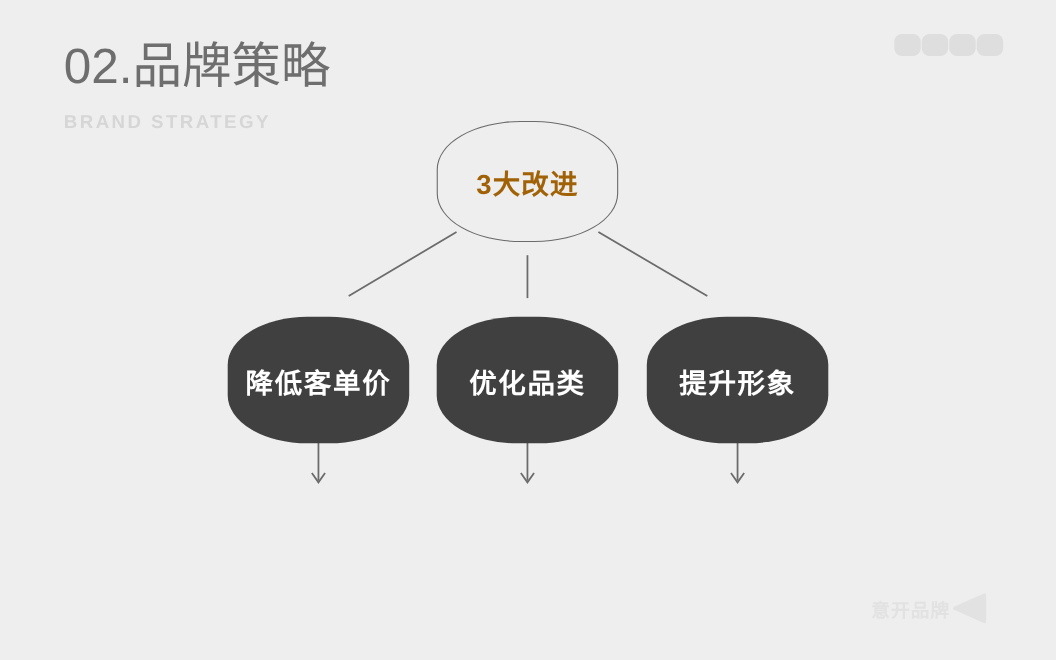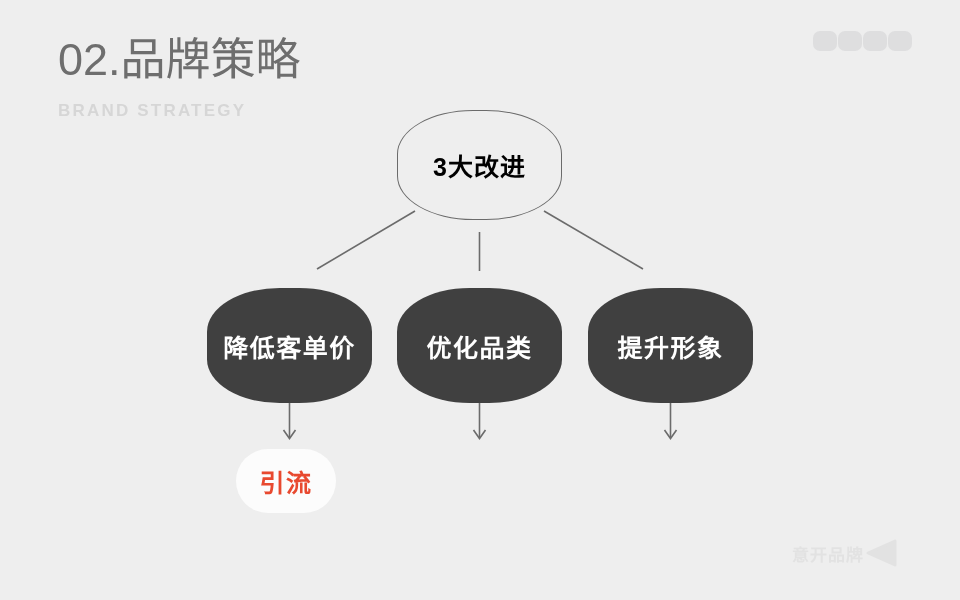--- a/index.html
+++ b/index.html
@@ -87,21 +87,21 @@
     top: 110px;
     width: 165px;
     height: 110px;
     border: 1.6px solid #6b6b6b;
     border-radius: 46% 46% 46% 46% / 40% 40% 40% 40%;
     background: transparent;
   }
   #node-root .node-label {
     font-size: 25px;
     font-weight: 700;
-    color: #000000;
+    color: #a16207;
     letter-spacing: 1px;
   }
 
   
   .node-pillar {
     width: 165px;
     height: 115px;
     top: 288px;
     background: #404040;
     border-radius: 44% 44% 44% 44% / 38% 38% 38% 38%;
@@ -201,23 +201,20 @@
     <div id="node-pillar-1" class="node node-pillar">
       <span class="node-label">降低客单价</span>
     </div>
     <div id="node-pillar-2" class="node node-pillar">
       <span class="node-label">优化品类</span>
     </div>
     <div id="node-pillar-3" class="node node-pillar">
       <span class="node-label">提升形象</span>
     </div>
 
-    <div id="node-outcome-1" class="node node-outcome">
-      <span class="node-label">引流</span>
-    </div>
 
   </div>
 
   <div id="watermark">
     <span id="watermark-text">意开品牌</span>
     <svg id="watermark-icon" width="34" height="30" viewBox="0 0 34 30">
       <path d="M 30 3 L 30 27 L 3 15 Z" fill="#e2e2e2" stroke="#e2e2e2" stroke-width="3" stroke-linejoin="round"></path>
     </svg>
   </div>
 

